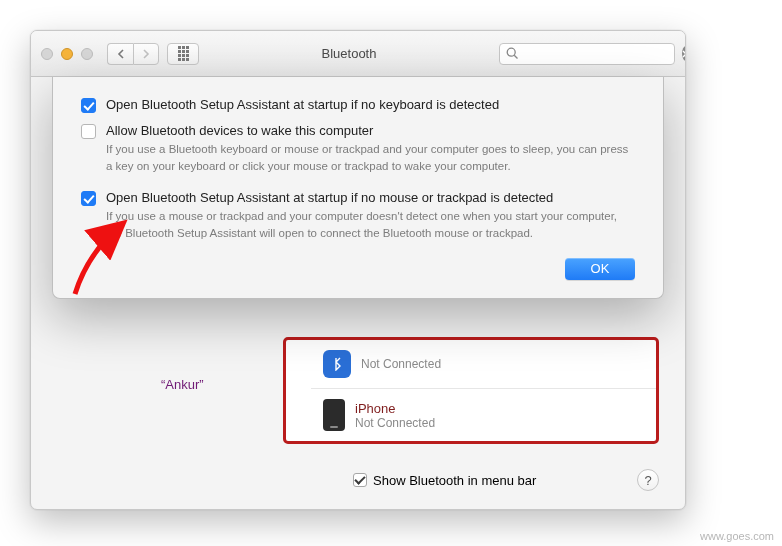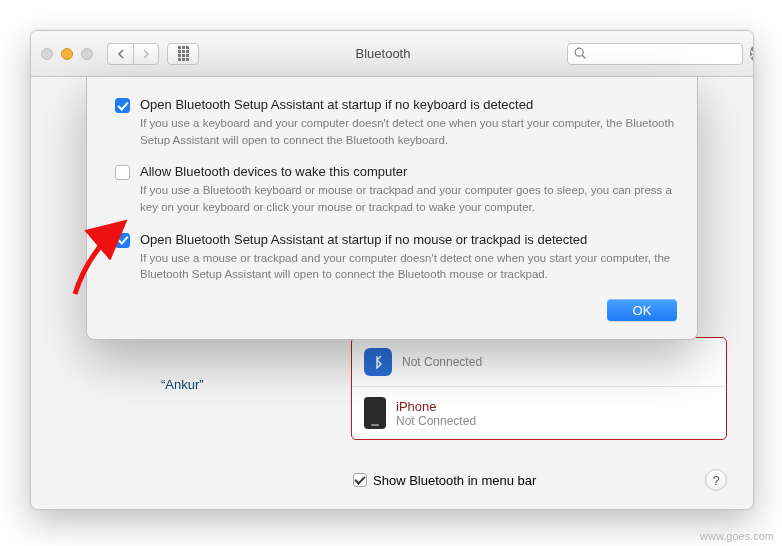--- a/index.html
+++ b/index.html
@@ -7,21 +7,21 @@
       font-family: -apple-system, "Helvetica Neue", Helvetica, Arial, sans-serif;
       background: #fff;
       width: 782px; height: 546px;
       position: relative;
       overflow: hidden;
       font-size: 13px;
     }
     .window {
       position: absolute;
       left: 30px; top: 30px;
-      width: 724px; height: 480px;
+      width: 656px; height: 480px;
       background: #f4f4f4;
       border: 1px solid #c8c8c8;
       border-radius: 7px;
       box-shadow: 0 12px 34px rgba(0,0,0,0.25), 0 0 0 1px rgba(0,0,0,0.03);
       overflow: hidden;
     }
     
     .toolbar {
       height: 46px;
       background: linear-gradient(#f7f7f7, #e9e9e9);
@@ -55,24 +55,24 @@
     }
     .search svg{ flex-shrink:0;}
     .search input{ border:none; outline:none; flex:1; font-size:12px; background:transparent; color:#333;}
     .clear { width:15px;height:15px;border-radius:50%;background:#8a8a8a;color:#fff;display:flex;align-items:center;justify-content:center;font-size:10px;line-height:1;}
 
     
     .back-content {
       position:absolute; top:46px; left:0; right:0; bottom:0;
       padding: 18px;
     }
-    .bt-name { position:absolute; left:130px; top:300px; color:#0c4a6e; font-size:13px;}
+    .bt-name { position:absolute; left:130px; top:300px; color:#701a75; font-size:13px;}
     .device-panel{
       position:absolute; right:26px; top:70px; width:376px;
-      border:1px solid #b91c1c; border-radius:5px; background:#fff;
+      border:3px solid #b91c1c; border-radius:5px; background:#fff;padding-left:25px;
     }
     .device-row{ display:flex; align-items:center; gap:10px; padding:10px 12px; border-top:1px solid #e6e6e6;}
     .device-row:first-child{border-top:none;}
     .dev-icon{width:28px;height:28px;border-radius:6px;background:#2a6fd6;display:flex;align-items:center;justify-content:center;color:#fff;font-weight:700;}
     .dev-icon.phone{background:#2b2b2b;border-radius:4px;width:22px;height:32px;position:relative;}
     .dev-icon.phone::after{content:"";position:absolute;bottom:3px;left:50%;transform:translateX(-50%);width:8px;height:2px;border-radius:2px;background:#888;}
     .dev-text{ display:flex; flex-direction:column; }
     .dev-name{ color:#7f1d1d; font-size:13px;}
     .dev-status{ color:#8a8a8a; font-size:12px;}
     .footer-row{
@@ -90,21 +90,21 @@
 
     
     .sheet{
       position:absolute;
       top:46px; left:50%; transform:translateX(-50%);
       width:612px;
       background:#f4f4f4;
       border:1px solid #bebebe; border-top:none;
       border-radius:0 0 8px 8px;
       box-shadow:0 20px 50px rgba(0,0,0,0.28);
-      padding:20px 20px 18px 28px;
+      padding:20px 28px 18px 28px;
     }
     .opt{ display:flex; gap:10px; margin-bottom:8px;}
     .opt .cb{flex-shrink:0;width:15px;height:15px;border-radius:3px;border:1px solid #b6b6b6;background:#fff;display:flex;align-items:center;justify-content:center;margin-top:1px;}
     .opt .cb.blue{background:#1f7bf6;border-color:#1f7bf6;}
     .opt .cb.blue::after{content:"";width:8px;height:4px;border-left:2px solid #fff;border-bottom:2px solid #fff;transform:rotate(-48deg);margin-top:-2px;}
     .opt-body{flex:1;}
     .opt-title{color:#222;font-size:13px;margin-bottom:3px;}
     .opt-desc{color:#7c7c7c;font-size:11.5px;line-height:1.45;margin-bottom:8px;}
     .sheet-footer{display:flex;justify-content:flex-end;margin-top:8px;}
     .ok-btn{
@@ -206,21 +206,20 @@
       </div>
       <div class="help">?</div>
     </div>
   </div>
 
   <div class="sheet">
     <div class="opt">
       <div class="cb blue"></div>
       <div class="opt-body">
         <div class="opt-title">Open Bluetooth Setup Assistant at startup if no keyboard is detected</div>
-        <div class="opt-desc">If you use a keyboard and your computer doesn't detect one when you start your computer, the Bluetooth Setup Assistant will open to connect the Bluetooth keyboard.</div>
       </div>
     </div>
     <div class="opt">
       <div class="cb"></div>
       <div class="opt-body">
         <div class="opt-title">Allow Bluetooth devices to wake this computer</div>
         <div class="opt-desc">If you use a Bluetooth keyboard or mouse or trackpad and your computer goes to sleep, you can press a key on your keyboard or click your mouse or trackpad to wake your computer.</div>
       </div>
     </div>
     <div class="opt">

